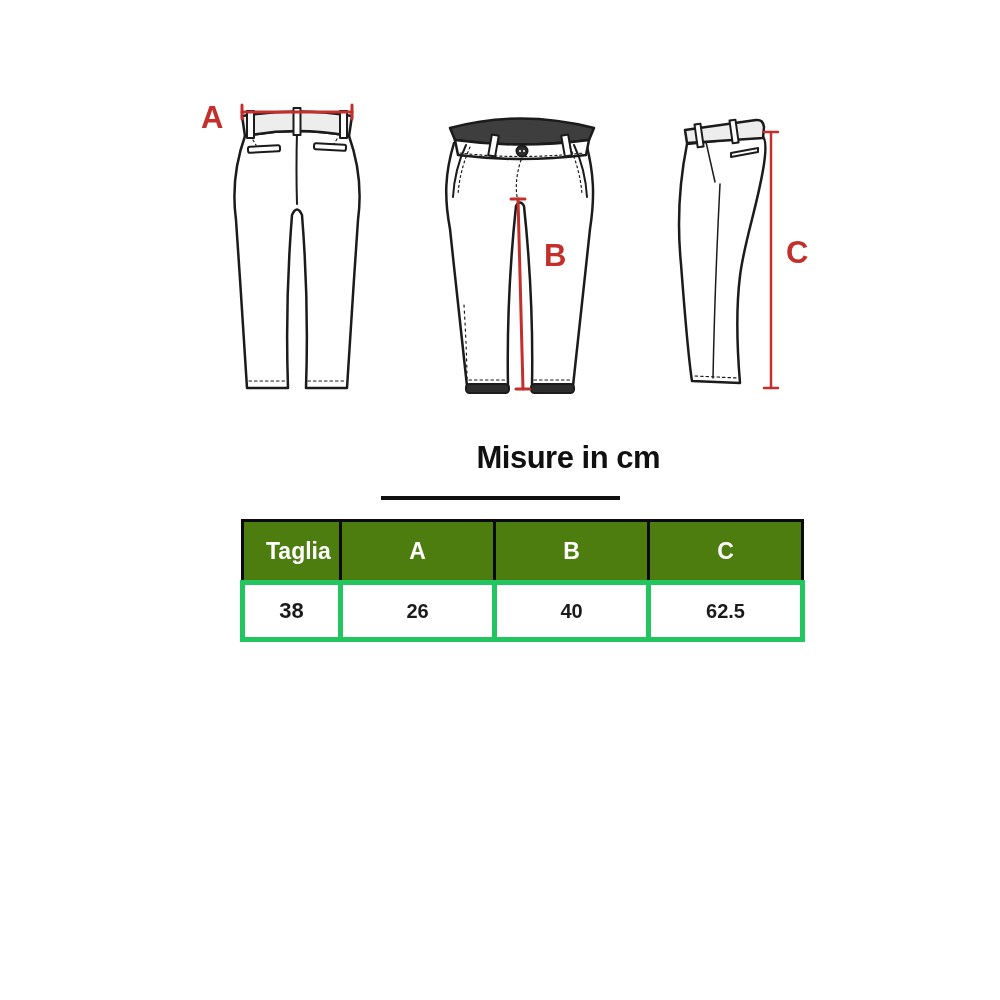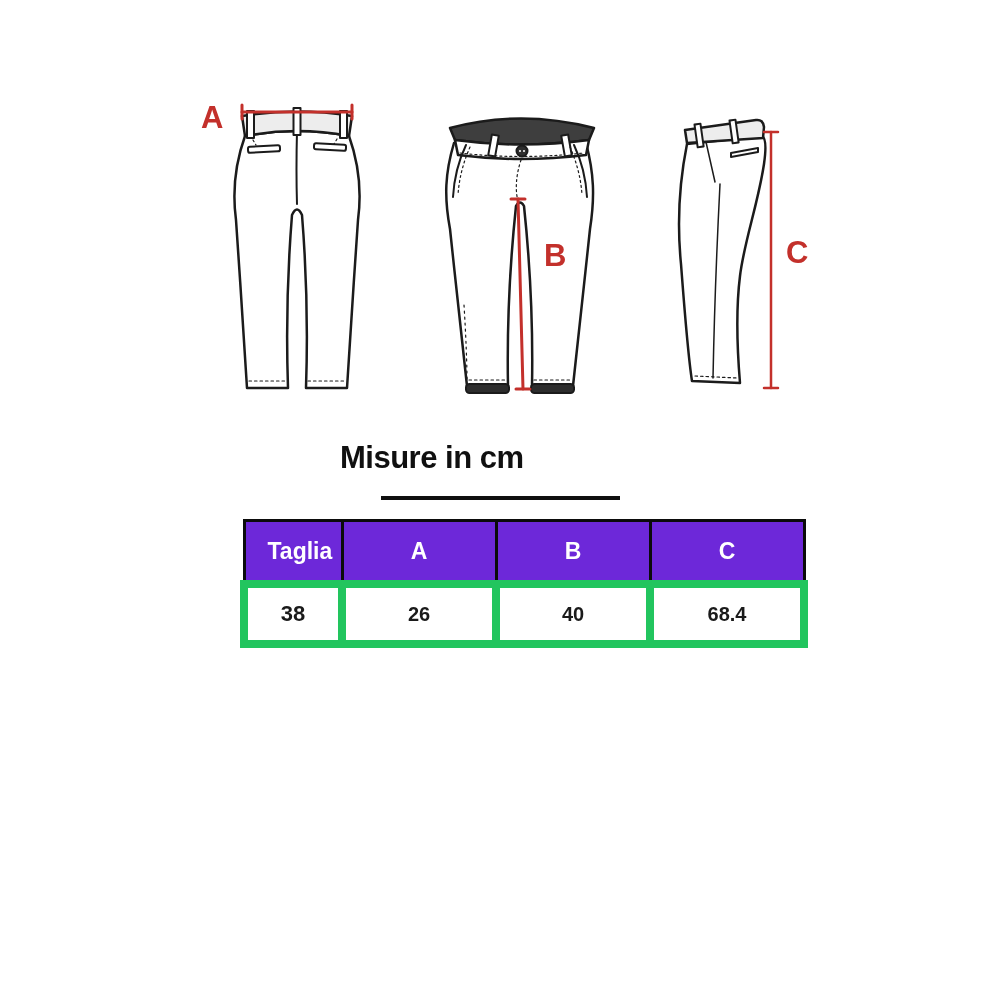--- a/index.html
+++ b/index.html
@@ -6,39 +6,39 @@
   .page{
     position:relative;width:1000px;height:1000px;background:#ffffff;overflow:hidden;
     font-family:"Liberation Sans","DejaVu Sans",sans-serif;
   }
   .abs{position:absolute;}
   .measure-label{
     position:absolute;font-size:31px;font-weight:700;line-height:1;
     color:#c3302b;letter-spacing:0;
   }
   .title{
-    position:absolute;left:340px;top:441px;width:320px;text-align:left;
+    position:absolute;left:340px;top:441px;width:320px;text-align:right;
     font-size:31px;font-weight:700;color:#101010;letter-spacing:-0.5px;line-height:1.1;
   }
   .title-underline{
     position:absolute;left:381px;top:496px;width:239px;height:4px;background:#101010;
   }
   table.size-table{
     position:absolute;left:240px;top:519px;width:560px;
     border-collapse:collapse;table-layout:fixed;
   }
   table.size-table col.c-taglia{width:98px;}
   table.size-table col.c-val{width:154px;}
   table.size-table thead th{
-    background:#6d28d9;color:#ffffff;border:3px solid #0b0b0b;
+    background:#4d7c0f;color:#ffffff;border:3px solid #0b0b0b;
     font-size:23px;font-weight:700;height:56px;text-align:center;vertical-align:middle;
   }
   table.size-table thead th:first-child{text-align:left;padding-left:22px;}
   table.size-table tbody td{
-    background:#ffffff;border:8px solid #22c55e;color:#1a1a1a;
+    background:#ffffff;border:5px solid #22c55e;color:#1a1a1a;
     font-size:20px;font-weight:700;text-align:center;vertical-align:middle;height:50px;
   }
   table.size-table tbody td:first-child{font-size:22px;}
 </style>
 </head>
 <body>
 
 <div class="page">
 
   <svg class="abs" style="left:222px;top:100px" width="146" height="300" viewBox="0 0 146 300">
@@ -130,18 +130,18 @@
         <th>A</th>
         <th>B</th>
         <th>C</th>
       </tr>
     </thead>
     <tbody>
       <tr>
         <td>38</td>
         <td>26</td>
         <td>40</td>
-        <td>68.4</td>
+        <td>62.5</td>
       </tr>
     </tbody>
   </table>
 
 </div>
 
 </body></html>

